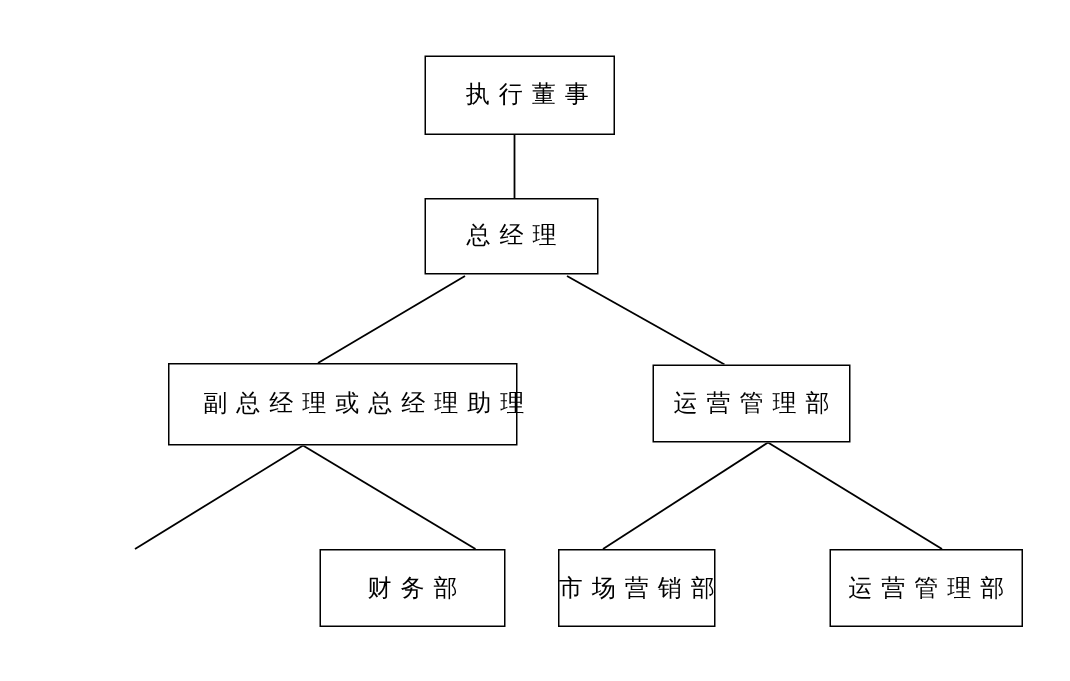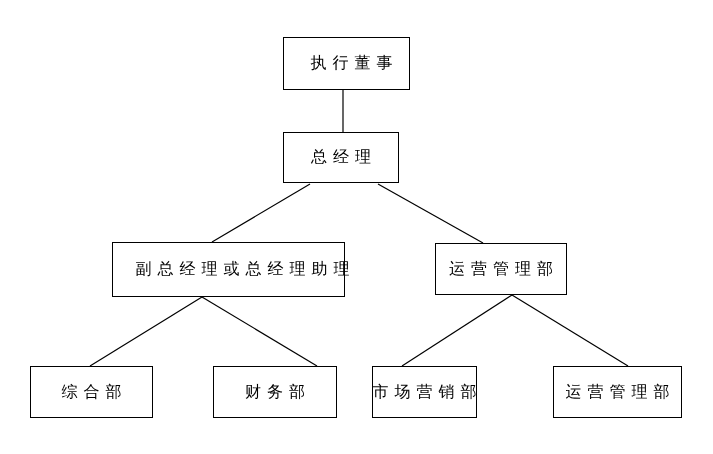--- a/index.html
+++ b/index.html
@@ -71,23 +71,20 @@
   </div>
 
   <div class="node node-deputy-gm-or-assistant">
     <span>副总经理或总经理助理</span>
   </div>
 
   <div class="node node-deputy-gm">
     <span>运营管理部</span>
   </div>
 
-  <div class="node node-general-dept">
-    <span>综合部</span>
-  </div>
 
   <div class="node node-finance-dept">
     <span>财务部</span>
   </div>
 
   <div class="node node-marketing-dept">
     <span>市场营销部</span>
   </div>
 
   <div class="node node-operations-dept">

